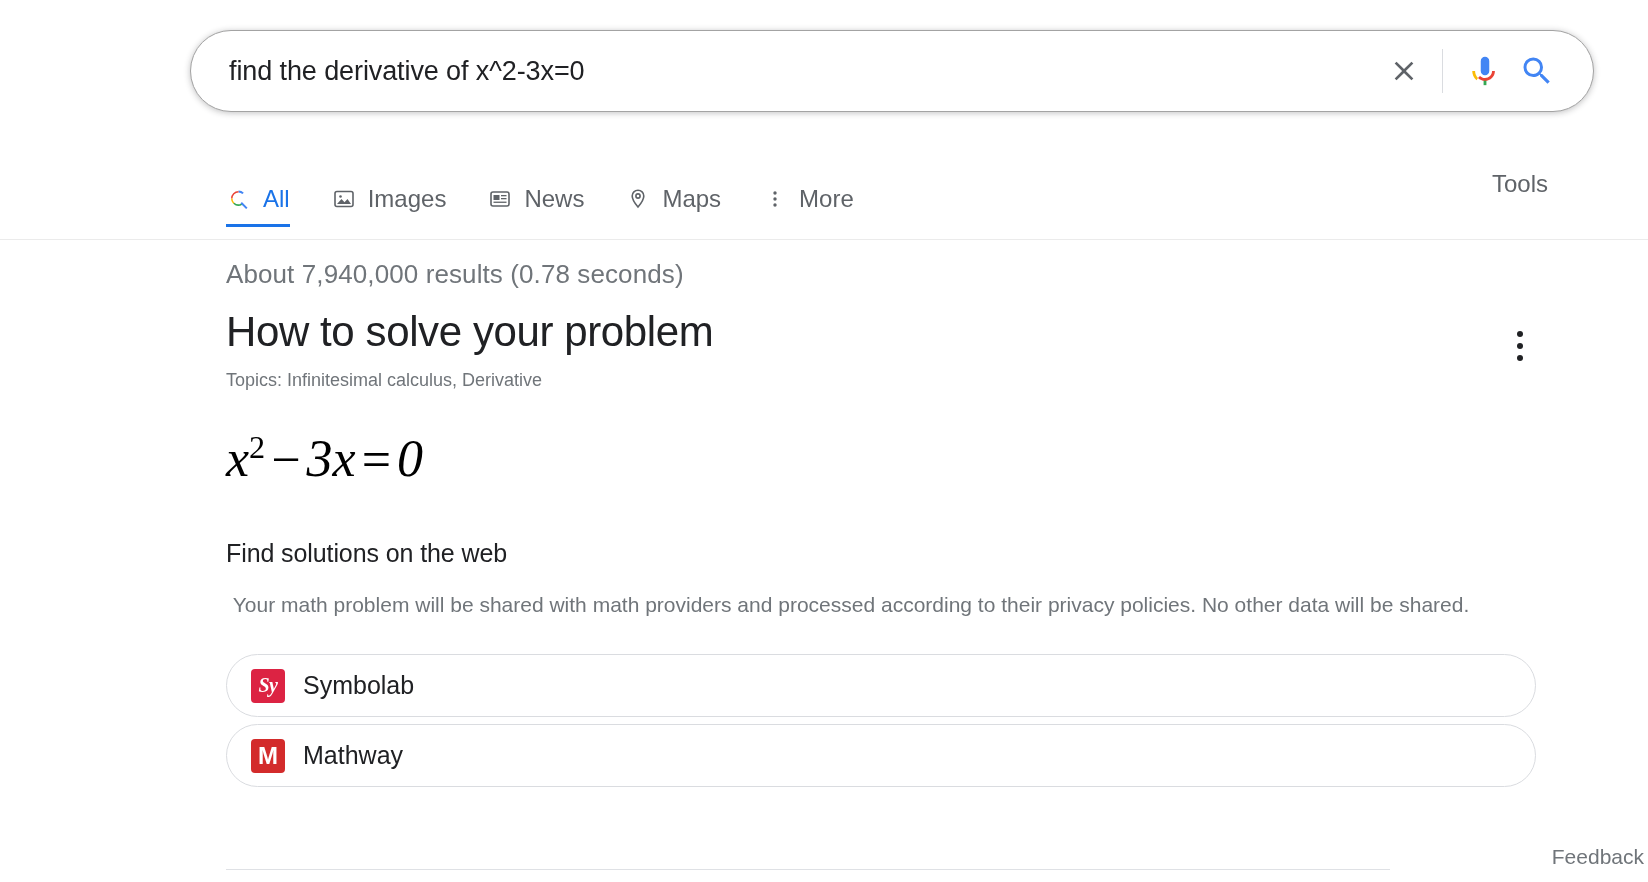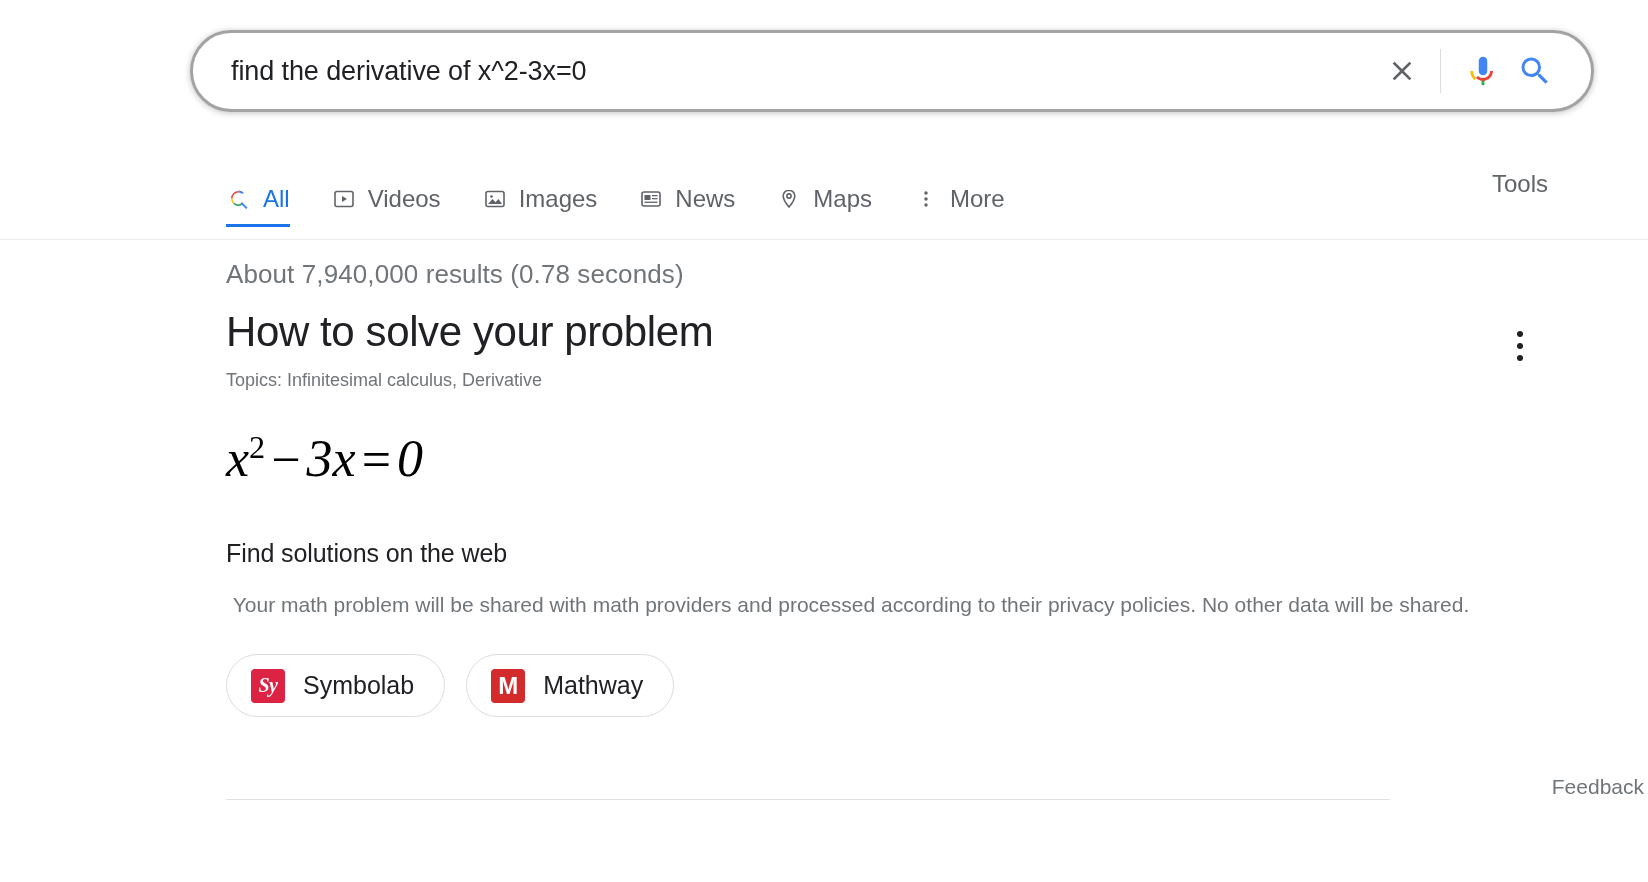--- a/index.html
+++ b/index.html
@@ -17,21 +17,21 @@
     position: absolute;
     left: 190px;
     top: 30px;
     width: 1404px;
     height: 82px;
   }
   .searchbar {
     width: 100%;
     height: 100%;
     background: #ffffff;
-    border: 3px solid #a3a3a3;
+    border: 1px solid #a3a3a3;
     border-radius: 41px;
     box-shadow: 0 1px 6px rgba(32,33,36,0.28);
     display: flex;
     padding: 0 30px 0 38px;
   }
   .search-input {
     flex: 1;
     border: none;
     outline: none;
     font-family: "Liberation Sans", sans-serif;
@@ -170,21 +170,22 @@
     font-size: 21px;
     color: #70757a;
     line-height: 1.4;
     max-width: 1250px;
     text-align: center;
   }
 
   .providers {
     margin-top: 35px;
     display: flex;
-    gap: 21px;
+    gap: 7px;
+    flex-direction: column;
   }
   .provider-btn {
     display: flex;
     align-items: center;
     gap: 18px;
     height: 63px;
     padding: 0 30px 0 24px;
     border: 1px solid #dadce0;
     border-radius: 32px;
     background: #fff;
@@ -265,29 +266,20 @@
           <path fill="#ea4335" d="M4 11.5A7.5 7.5 0 0 1 11.5 4v1.5A6 6 0 0 0 5.5 11.5z"></path>
           <path fill="#fbbc05" d="M5.5 11.5a6 6 0 0 0 1.9 4.37l-1.1 1.1A7.5 7.5 0 0 1 4 11.5z"></path>
           <path fill="#34a853" d="M6.3 16.8a7.5 7.5 0 0 0 9.1.9l-1-1.3a6 6 0 0 1-7-.7z"></path>
           <path fill="#4285f4" d="M14.9 15.1l5.6 5.6-1.4 1.4-5.6-5.6z"></path>
         </svg>
       </span>
       <span class="nav-label">All</span>
       <span class="underline"></span>
     </div>
 
-    <div class="nav-tab">
-      <span class="nav-icon">
-        <svg width="24" height="24" viewBox="0 0 24 24">
-          <rect x="3" y="4.5" width="18" height="15" rx="2" fill="none" stroke="#5f6368" stroke-width="1.6"></rect>
-          <path d="M10 9l5 3-5 3z" fill="#5f6368"></path>
-        </svg>
-      </span>
-      <span class="nav-label">Videos</span>
-    </div>
 
     <div class="nav-tab">
       <span class="nav-icon">
         <svg width="24" height="24" viewBox="0 0 24 24">
           <rect x="3" y="4.5" width="18" height="15" rx="2" fill="none" stroke="#5f6368" stroke-width="1.6"></rect>
           <circle cx="8.5" cy="9.5" r="1.3" fill="#5f6368"></circle>
           <path d="M5 17l4.5-5 3 3.2L15.5 12l3.5 5z" fill="#5f6368"></path>
         </svg>
       </span>
       <span class="nav-label">Images</span>

